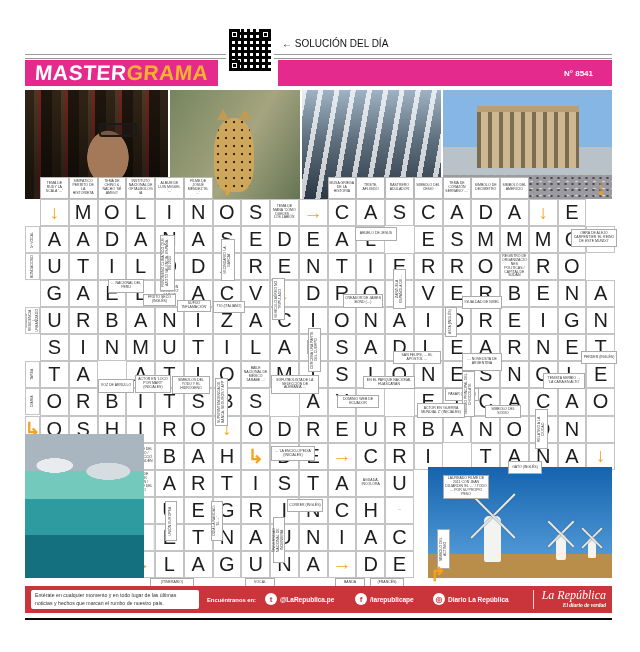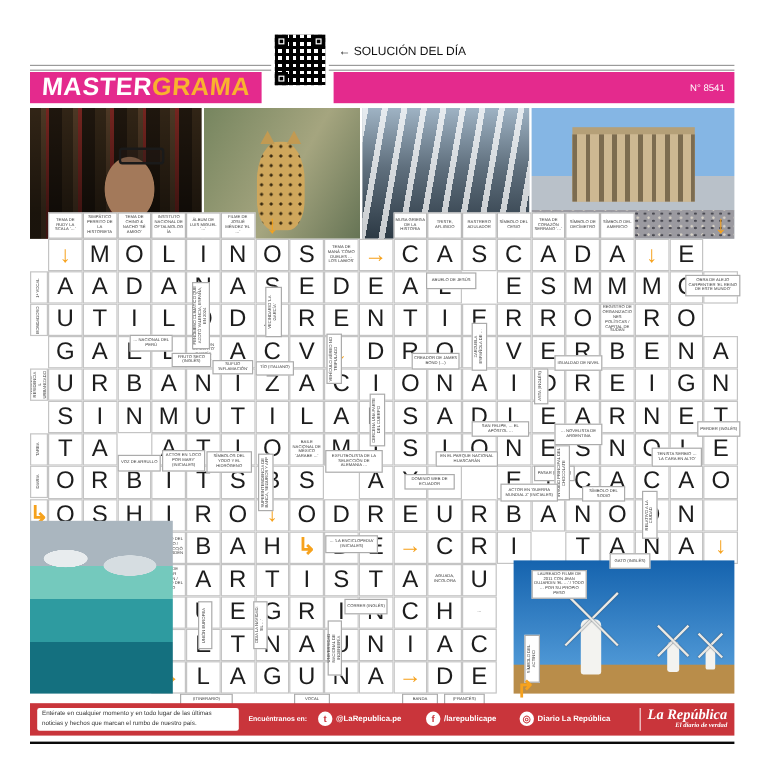--- a/index.html
+++ b/index.html
@@ -10,21 +10,21 @@
           font-family:"Liberation Sans",sans-serif;}
 
   
   .dbl-rule{position:absolute;left:25px;top:54px;width:587px;height:3px;
             border-top:1px solid #9a9a9a;border-bottom:1px solid #9a9a9a;}
   .pinkbar{position:absolute;top:60px;height:26px;background:var(--pink);}
   #pink-left{left:25px;width:193px;display:flex;align-items:center;justify-content:center;}
   #pink-right{left:278px;width:334px;display:flex;align-items:center;justify-content:flex-end;}
   #masthead{font-weight:800;font-size:21px;letter-spacing:.5px;transform:skewX(-4deg);white-space:nowrap;}
   #masthead .w{color:#fff;} #masthead .y{color:var(--yellow);}
-  #issue{color:#fff;font-size:8px;font-weight:400;padding-right:8px;}
+  #issue{color:#fff;font-size:8px;font-weight:700;padding-right:19px;}
   #qr{position:absolute;left:226px;top:26px;width:48px;height:48px;background:#fff;
       padding:2px;box-sizing:border-box;z-index:4;}
   #qr .pat{position:absolute;inset:3px;
       background-image:repeating-linear-gradient(90deg,#000 0 3px,transparent 3px 6px),
                        repeating-linear-gradient(0deg,#000 0 3px,#fff 3px 6px);}
   .finder{position:absolute;width:11px;height:11px;border:3px solid #000;background:#fff;box-sizing:border-box;}
   .finder::after{content:"";position:absolute;inset:1px;background:#000;}
   #f-tl{left:3px;top:3px;} #f-tr{right:3px;top:3px;} #f-bl{left:3px;bottom:3px;}
   #solution-label{position:absolute;left:282px;top:38px;font-size:10px;font-weight:400;color:#111;}
 
@@ -99,21 +99,21 @@
   #tagline-box{position:absolute;left:6px;top:4px;width:168px;height:19px;background:#fff;border-radius:2px;
         color:#333;font-size:5.2px;line-height:1.45;padding:2px 4px;box-sizing:border-box;}
   #findus{position:absolute;left:182px;top:11px;font-size:5.8px;font-weight:700;}
   .soc{position:absolute;top:7px;display:flex;align-items:center;gap:3px;}
   .soc .ic{width:12px;height:12px;border-radius:50%;background:#fff;color:var(--red);
         display:flex;align-items:center;justify-content:center;font-size:8px;font-weight:700;}
   .soc .h{font-size:6.5px;font-weight:700;}
   #soc-tw{left:240px;} #soc-fb{left:330px;} #soc-ig{left:408px;}
   #foot-div{position:absolute;left:508px;top:4px;width:1px;height:19px;background:rgba(255,255,255,.8);}
   #brand{position:absolute;right:6px;top:3px;text-align:right;font-family:"Liberation Serif",serif;}
-  #brand .nm{font-size:12px;font-weight:700;font-style:italic;line-height:1.1;}
+  #brand .nm{font-size:12px;font-weight:400;font-style:italic;line-height:1.1;}
   #brand .tg{font-size:5.5px;font-weight:700;font-style:italic;}
   #bottom-line{position:absolute;left:25px;top:618px;width:587px;height:2px;background:#0a0a0a;z-index:6;}
 </style>
 </head>
 <body>
 
 <div id="canvas">
 
   <div class="dbl-rule"></div>
   <div id="qr">

